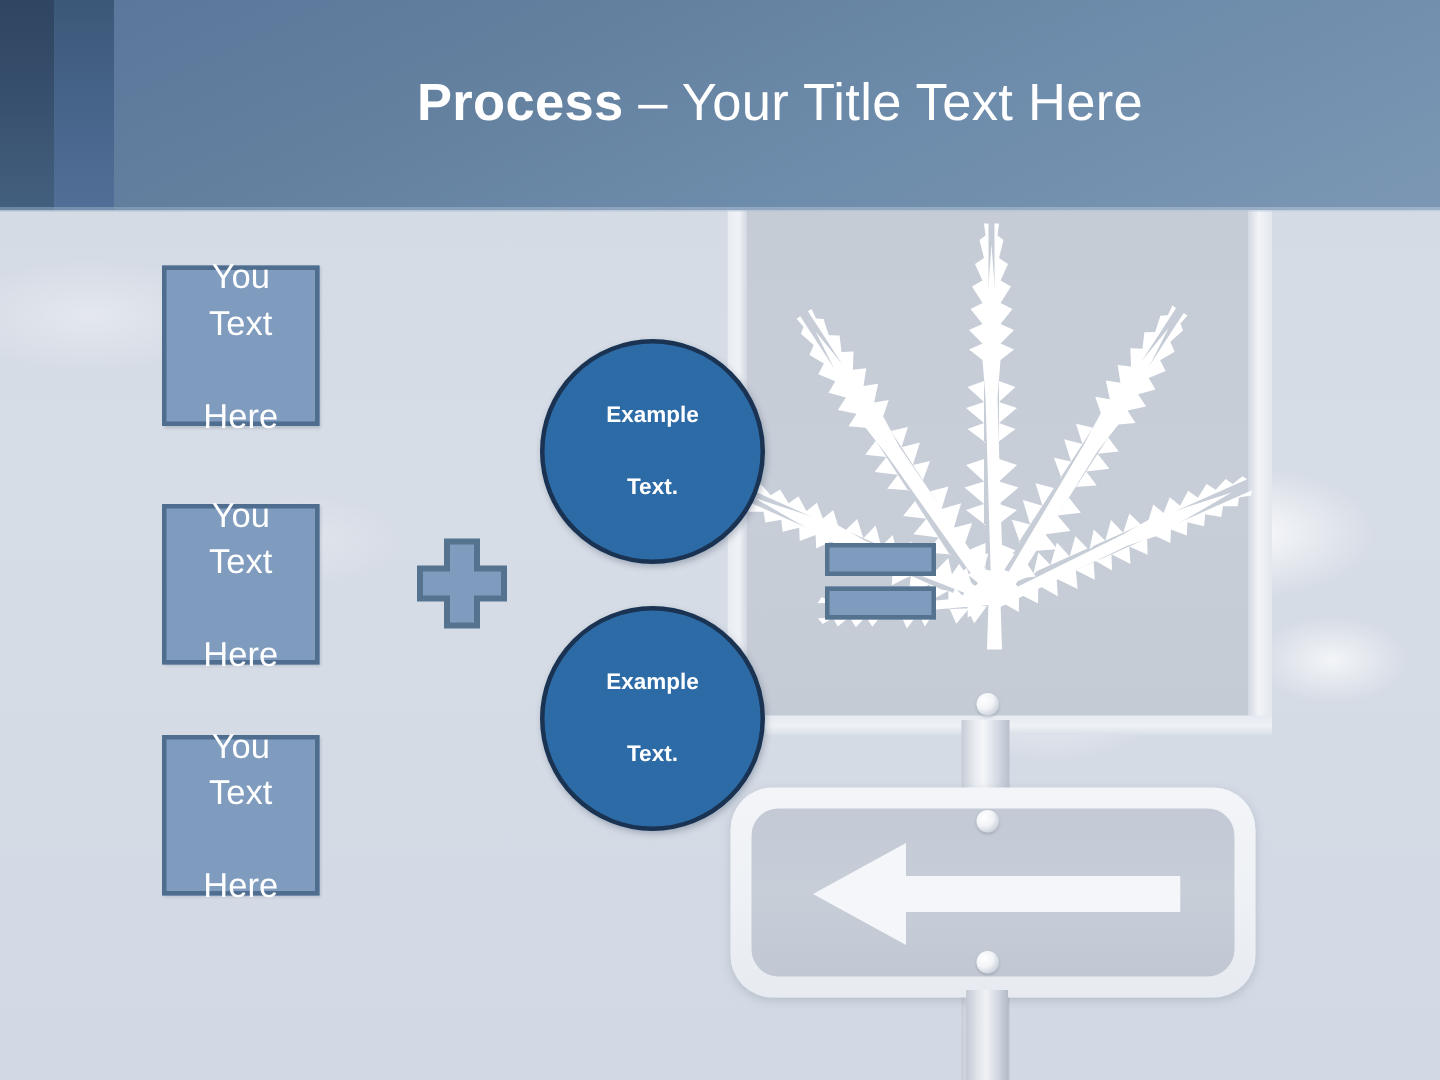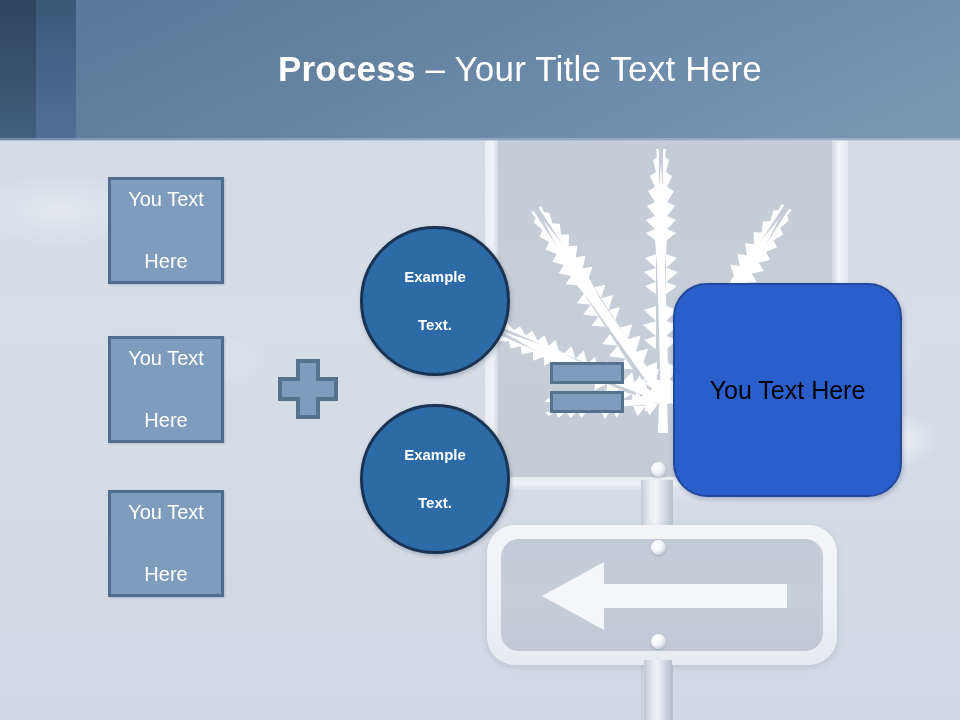--- a/index.html
+++ b/index.html
@@ -161,27 +161,27 @@
     line-height: 42px;
     letter-spacing: .2px;
     white-space: nowrap;
   }
   .title .t-bold { font-weight: bold; }
   .title .t-rest { font-weight: normal; }
 
   
   .txtbox {
     position: absolute;
-    width: 116px;
+    width: 105px;
     height: 107px;
     box-sizing: border-box;
     background: #7f9cbe;
     border: 3px solid #4f6d8f;
     color: #ffffff;
-    font-size: 20px;
+    font-size: 23px;
     line-height: 31px;
     text-align: center;
     display: flex;
     align-items: center;
     justify-content: center;
     box-shadow: 1px 1px 2px rgba(70,85,105,.25);
   }
   .txtbox.b1 { left: 108px; top: 177px; }
   .txtbox.b2 { left: 108px; top: 336px; }
   .txtbox.b3 { left: 108px; top: 490px; }
@@ -376,17 +376,14 @@
   <div class="eqbar e1"></div>
   <div class="eqbar e2"></div>
 
   <div class="circle c1">
     <span><span>Example</span><br><span>Text.</span></span>
   </div>
   <div class="circle c2">
     <span><span>Example</span><br><span>Text.</span></span>
   </div>
 
-  <div class="resultbox">
-    <span>You Text Here</span>
-  </div>
 
 </div>
 
 </body></html>

